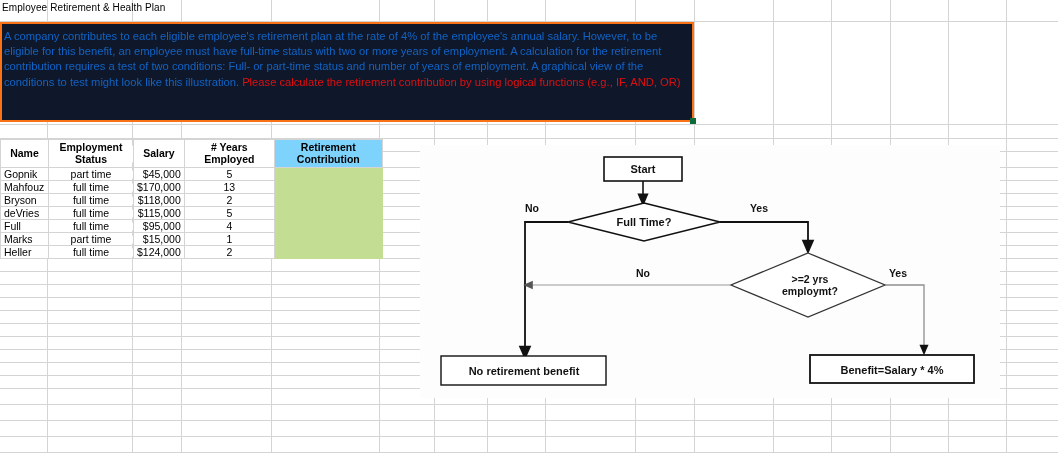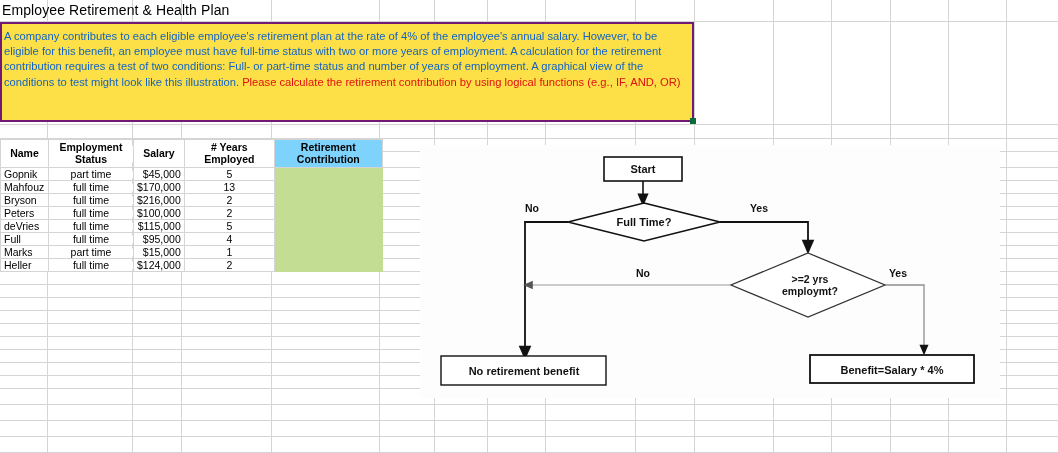--- a/index.html
+++ b/index.html
@@ -13,27 +13,27 @@
   #sheet{position:absolute;left:0;top:0;width:1058px;height:453px;}
 
   
   .gridlayer{position:absolute;left:0;top:0;width:1058px;height:453px;}
   .vline{position:absolute;top:0;width:1px;height:453px;background:#d4d4d4;}
   .hline{position:absolute;left:0;height:1px;width:1058px;background:#d4d4d4;}
 
   
   .sheet-title{
     position:absolute;left:2px;top:2px;
-    font-size:14px;color:#000;white-space:nowrap;letter-spacing:0.1px;
+    font-size:10px;color:#000;white-space:nowrap;letter-spacing:0.1px;
   }
 
   
   .instr-box{
     position:absolute;left:0px;top:22px;width:694px;height:100px;
-    border:2px solid #701a75;background:#fde047;box-sizing:border-box;
+    border:2px solid #f97316;background:#0f172a;box-sizing:border-box;
     padding:5px 2px 2px 2px;
   }
   .instr-text{
     font-size:11.2px;line-height:15.2px;color:#1263c4;
     text-align:left;
   }
   .instr-text .red{color:#e01010;}
   .sel-handle{
     position:absolute;left:690px;top:118px;width:6px;height:6px;
     background:#0b6b3a;
@@ -142,28 +142,21 @@
       <tr>
         <td class="c-name">Mahfouz</td>
         <td class="c-status">full time</td>
         <td class="c-salary">$170,000</td>
         <td class="c-years">13</td>
         <td class="c-contrib"></td>
       </tr>
       <tr>
         <td class="c-name">Bryson</td>
         <td class="c-status">full time</td>
-        <td class="c-salary">$216,000</td>
-        <td class="c-years">2</td>
-        <td class="c-contrib"></td>
-      </tr>
-      <tr>
-        <td class="c-name">Peters</td>
-        <td class="c-status">full time</td>
-        <td class="c-salary">$100,000</td>
+        <td class="c-salary">$118,000</td>
         <td class="c-years">2</td>
         <td class="c-contrib"></td>
       </tr>
       <tr>
         <td class="c-name">deVries</td>
         <td class="c-status">full time</td>
         <td class="c-salary">$115,000</td>
         <td class="c-years">5</td>
         <td class="c-contrib"></td>
       </tr>

